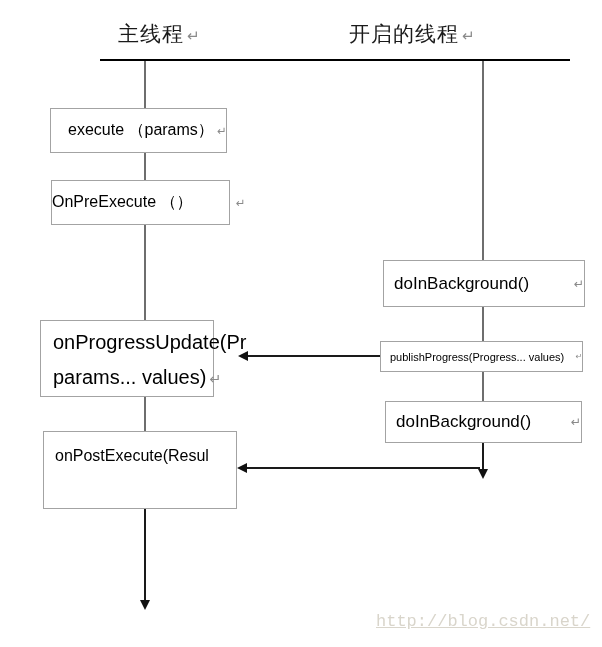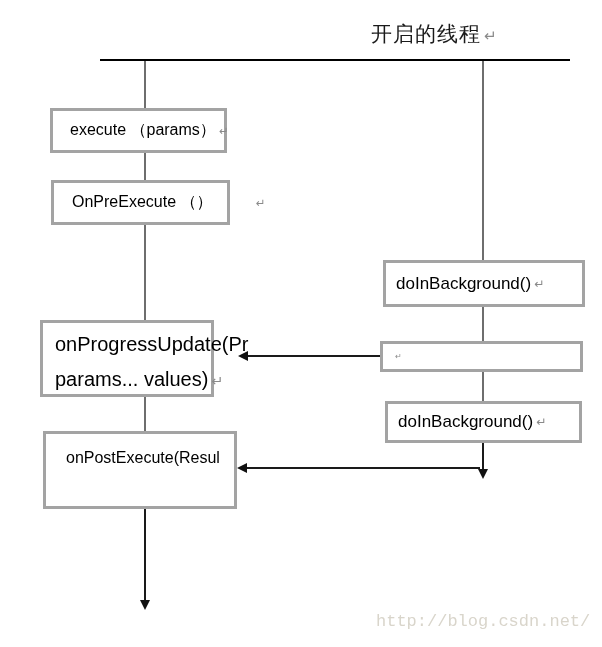--- a/index.html
+++ b/index.html
@@ -1,70 +1,73 @@
 <!DOCTYPE html>
 <html><head>
 <meta charset="utf-8">
 <style>
   html,body{margin:0;padding:0;background:#fff;}
   #canvas{position:relative;width:602px;height:647px;background:#ffffff;overflow:hidden;
           font-family:"Liberation Sans",sans-serif;}
   .header{position:absolute;font-family:"DejaVu Serif","Liberation Serif",serif;
           font-size:21px;letter-spacing:1px;color:#1a1a1a;white-space:nowrap;}
-  .box{position:absolute;background:#ffffff;border:3px solid #a3a3a3;box-sizing:border-box;
-       color:#000;white-space:nowrap;}
+  .box{position:absolute;background:#ffffff;border:1px solid #a3a3a3;box-sizing:border-box;
+       color:#000;white-space:nowrap;justify-content:space-between;}
   .box.single{display:flex;align-items:center;}
   .hline,.vline{position:absolute;background:#000;}
   .gray{background:#6e6e6e;}
   .dark{background:#1a1a1a;}
   .head-left{position:absolute;width:0;height:0;border-top:5px solid transparent;
              border-bottom:5px solid transparent;border-right:10px solid #111;}
   .head-down{position:absolute;width:0;height:0;border-left:5px solid transparent;
              border-right:5px solid transparent;border-top:10px solid #111;}
   .ret{color:#8a8a8a;font-size:0.72em;margin-left:3px;font-family:"DejaVu Sans",sans-serif;}
   .l2{display:block;line-height:35px;}
   #watermark{position:absolute;left:376px;top:612px;font-family:"Liberation Mono","DejaVu Sans Mono",monospace;
-             font-size:17px;color:#d9d5cb;letter-spacing:0px;white-space:nowrap;}
+             font-size:17px;color:#d9d5cb;letter-spacing:0px;white-space:nowrap;text-decoration:underline;}
 
   #hdr-main{left:118px;top:20px;}
-  #hdr-worker{left:371px;top:20px;}
+  #hdr-worker{left:349px;top:20px;}
 
   #top-rule{left:100px;top:59px;width:470px;height:2px;}
 
   #ml-1{left:144px;top:61px;width:2px;height:47px;}
   #ml-2{left:144px;top:153px;width:2px;height:27px;}
   #ml-3{left:144px;top:225px;width:2px;height:95px;}
   #ml-4{left:144px;top:397px;width:2px;height:34px;}
 
   #wl-1{left:482px;top:61px;width:2px;height:199px;}
   #wl-2{left:482px;top:307px;width:2px;height:34px;}
   #wl-3{left:482px;top:372px;width:2px;height:29px;}
 
   #bx-execute{left:50px;top:108px;width:177px;height:45px;padding-left:17px;font-size:16px;}
-  #bx-onpre{left:51px;top:180px;width:179px;height:45px;padding-left:18px;font-size:16px;gap:40px;}
+  #bx-onpre{left:51px;top:180px;width:179px;height:45px;padding-left:0;font-size:16px;gap:40px;}
   #bx-onprogress{left:40px;top:320px;width:174px;height:77px;padding:4px 0 0 12px;font-size:20px;}
-  #bx-onpost{left:43px;top:431px;width:194px;height:78px;padding:6px 0 0 20px;font-size:16px;}
+  #bx-onpost{left:43px;top:431px;width:194px;height:78px;padding:6px 0 0 11px;font-size:16px;}
   #bx-doinbg1{left:383px;top:260px;width:202px;height:47px;padding-left:10px;font-size:17px;}
   #bx-publish{left:380px;top:341px;width:203px;height:31px;padding-left:9px;font-size:11px;}
   #bx-doinbg2{left:385px;top:401px;width:197px;height:42px;padding-left:10px;font-size:17px;}
 
   #ar1-line{left:248px;top:355px;width:132px;height:2px;}
   #ar1-head{left:238px;top:351px;}
   #ar2-line{left:247px;top:467px;width:233px;height:2px;}
   #ar2-head{left:237px;top:463px;}
   #ar3-line{left:482px;top:443px;width:2px;height:27px;}
   #ar3-head{left:478px;top:469px;}
   #ar4-line{left:144px;top:509px;width:2px;height:92px;}
   #ar4-head{left:140px;top:600px;}
 </style>
 </head>
 <body>
 
 <div id="canvas">
 
+  <div class="header" id="hdr-main">
+    <span>主线程</span><span class="ret">↵</span>
+  </div>
   <div class="header" id="hdr-worker">
     <span>开启的线程</span><span class="ret">↵</span>
   </div>
 
   <div class="hline" id="top-rule"></div>
 
   <div class="vline gray" id="ml-1"></div>
   <div class="vline gray" id="ml-2"></div>
   <div class="vline gray" id="ml-3"></div>
   <div class="vline gray" id="ml-4"></div>
@@ -91,20 +94,21 @@
   <div class="box" id="bx-onpost">
     <span class="l2">onPostExecute(Resul</span>
   </div>
 
   <div class="box single" id="bx-doinbg1">
     <span>doInBackground()</span>
       <span class="ret">↵</span>
   </div>
 
   <div class="box single" id="bx-publish">
+    <span>publishProgress(Progress... values)</span>
       <span class="ret">↵</span>
   </div>
 
   <div class="box single" id="bx-doinbg2">
     <span>doInBackground()</span>
       <span class="ret">↵</span>
   </div>
 
   <div class="hline dark" id="ar1-line"></div>
   <div class="head-left" id="ar1-head"></div>

